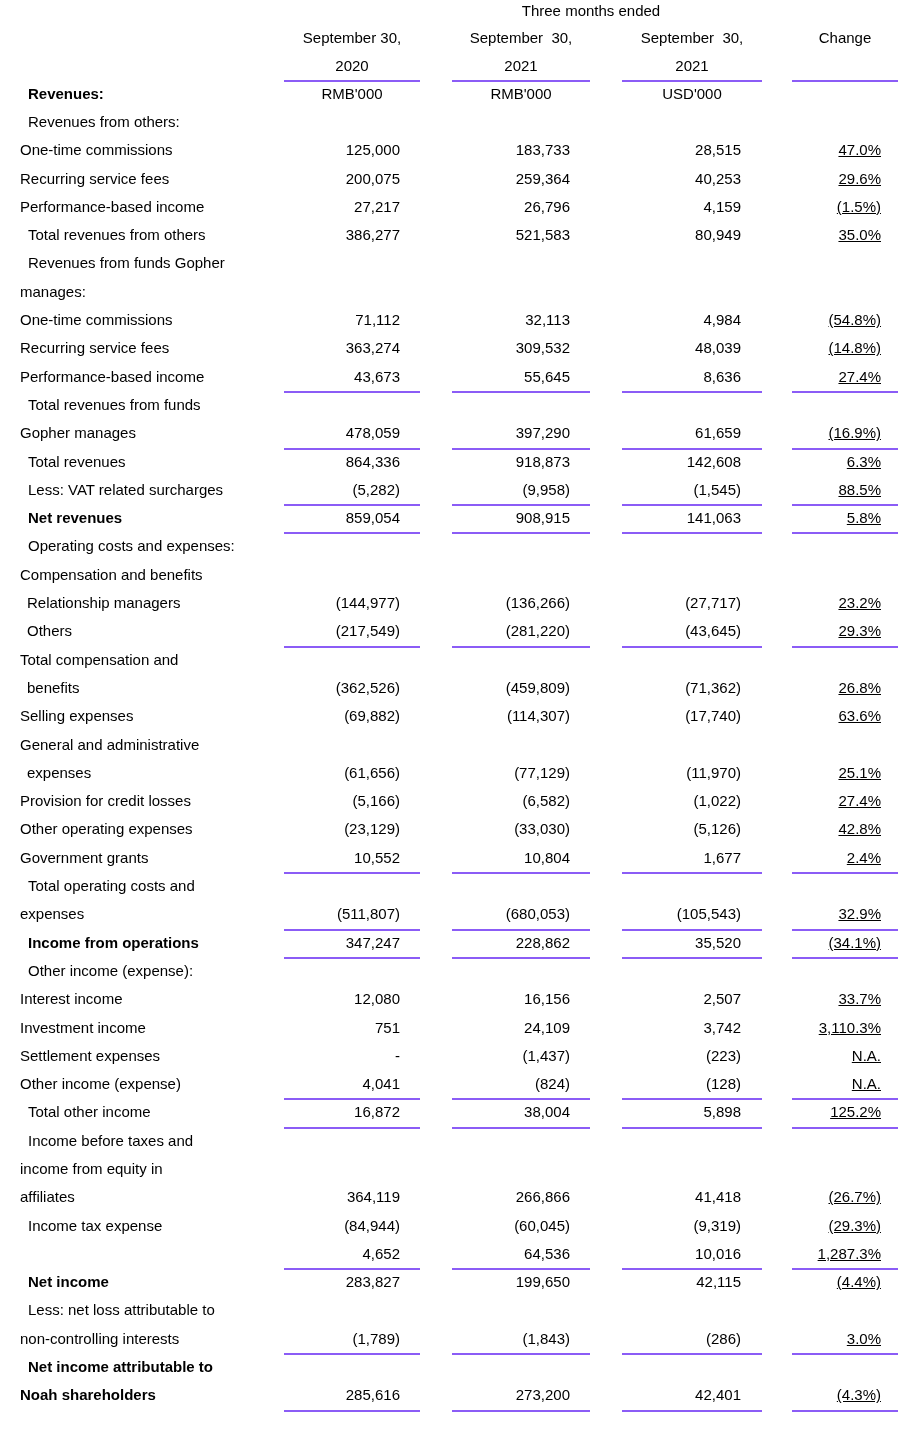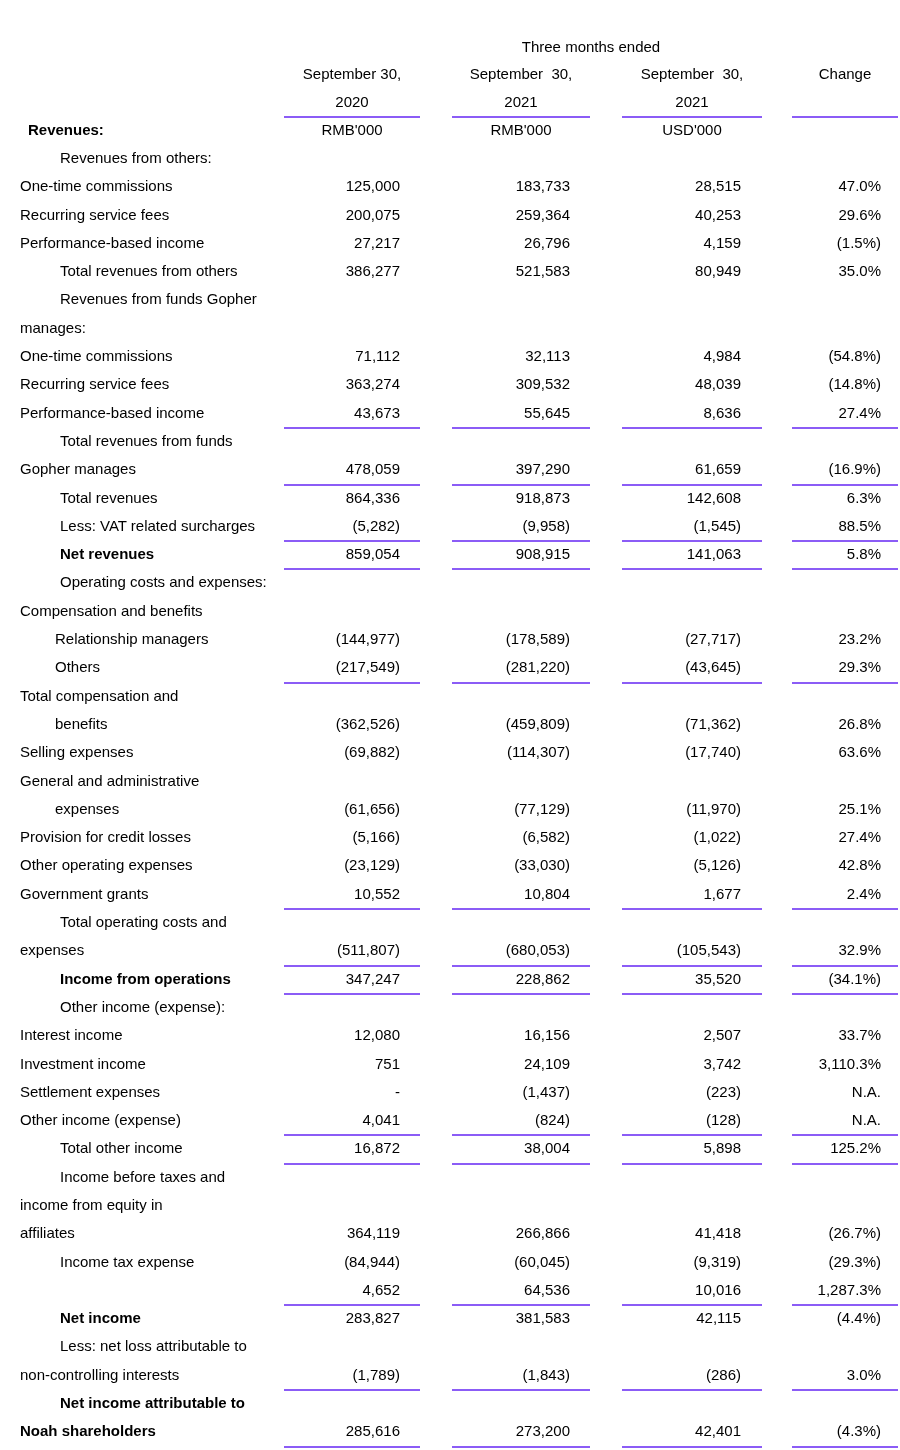--- a/index.html
+++ b/index.html
@@ -9,36 +9,36 @@
     font-family:"Liberation Sans", sans-serif;
     font-size:15px; color:#000; overflow:hidden;
   }
   .sheet { width:900px; padding-top:2px; }
   .row {
     display:grid;
     grid-template-columns:284px 136px 32px 138px 32px 140px 30px 106px;
     height:28.3px; line-height:28.3px;
   }
   .hrow { height:28px; line-height:28px; }
-  .trow { height:22px; line-height:18px;margin-top:36px; }
+  .trow { height:22px; line-height:18px; }
   .cell { overflow:visible; white-space:nowrap; }
   .lbl  { grid-column:1; padding-left:28px; }
-  .ind0 { padding-left:28px;margin-left:32px; }
+  .ind0 { padding-left:28px; }
   .ind1 { padding-left:20px; }
-  .ind2 { padding-left:55px; }
+  .ind2 { padding-left:27px; }
   .bold { font-weight:bold; }
   .c1 { grid-column:2; }
   .c2 { grid-column:4; }
   .c3 { grid-column:6; }
   .c4 { grid-column:8; }
   .span { grid-column:2 / 9; text-align:center; }
   .hc  { text-align:center; white-space:pre; }
   .num { text-align:right; padding-right:20px; }
   .c3.num { padding-right:21px; }
-  .c4.num { padding-right:17px; }
+  .c4.num { padding-right:17px;text-decoration:underline; }
   .rule { border-bottom:2px solid #8b5cf6; }
 </style>
 </head>
 <body>
 
 <div class="sheet">
 
   <div class="row trow">
     <div class="cell span">Three months ended</div>
   </div>
@@ -156,21 +156,21 @@
       </div>
       <div class="row">
         <div class="cell lbl ind0">Operating costs and expenses:</div>
       </div>
       <div class="row">
         <div class="cell lbl ind1">Compensation and benefits</div>
       </div>
       <div class="row">
         <div class="cell lbl ind2">Relationship managers</div>
         <div class="cell c1 num">(144,977)</div>
-        <div class="cell c2 num">(178,589)</div>
+        <div class="cell c2 num">(136,266)</div>
         <div class="cell c3 num">(27,717)</div>
         <div class="cell c4 num">23.2%</div>
       </div>
       <div class="row">
         <div class="cell lbl ind2">Others</div>
         <div class="cell c1 num rule">(217,549)</div>
         <div class="cell c2 num rule">(281,220)</div>
         <div class="cell c3 num rule">(43,645)</div>
         <div class="cell c4 num rule">29.3%</div>
       </div>
@@ -299,21 +299,21 @@
       </div>
       <div class="row">
         <div class="cell c1 num rule">4,652</div>
         <div class="cell c2 num rule">64,536</div>
         <div class="cell c3 num rule">10,016</div>
         <div class="cell c4 num rule">1,287.3%</div>
       </div>
       <div class="row">
         <div class="cell lbl ind0 bold">Net income</div>
         <div class="cell c1 num">283,827</div>
-        <div class="cell c2 num">381,583</div>
+        <div class="cell c2 num">199,650</div>
         <div class="cell c3 num">42,115</div>
         <div class="cell c4 num">(4.4%)</div>
       </div>
       <div class="row">
         <div class="cell lbl ind0">Less: net loss attributable to</div>
       </div>
       <div class="row">
         <div class="cell lbl ind1">non-controlling interests</div>
         <div class="cell c1 num rule">(1,789)</div>
         <div class="cell c2 num rule">(1,843)</div>

